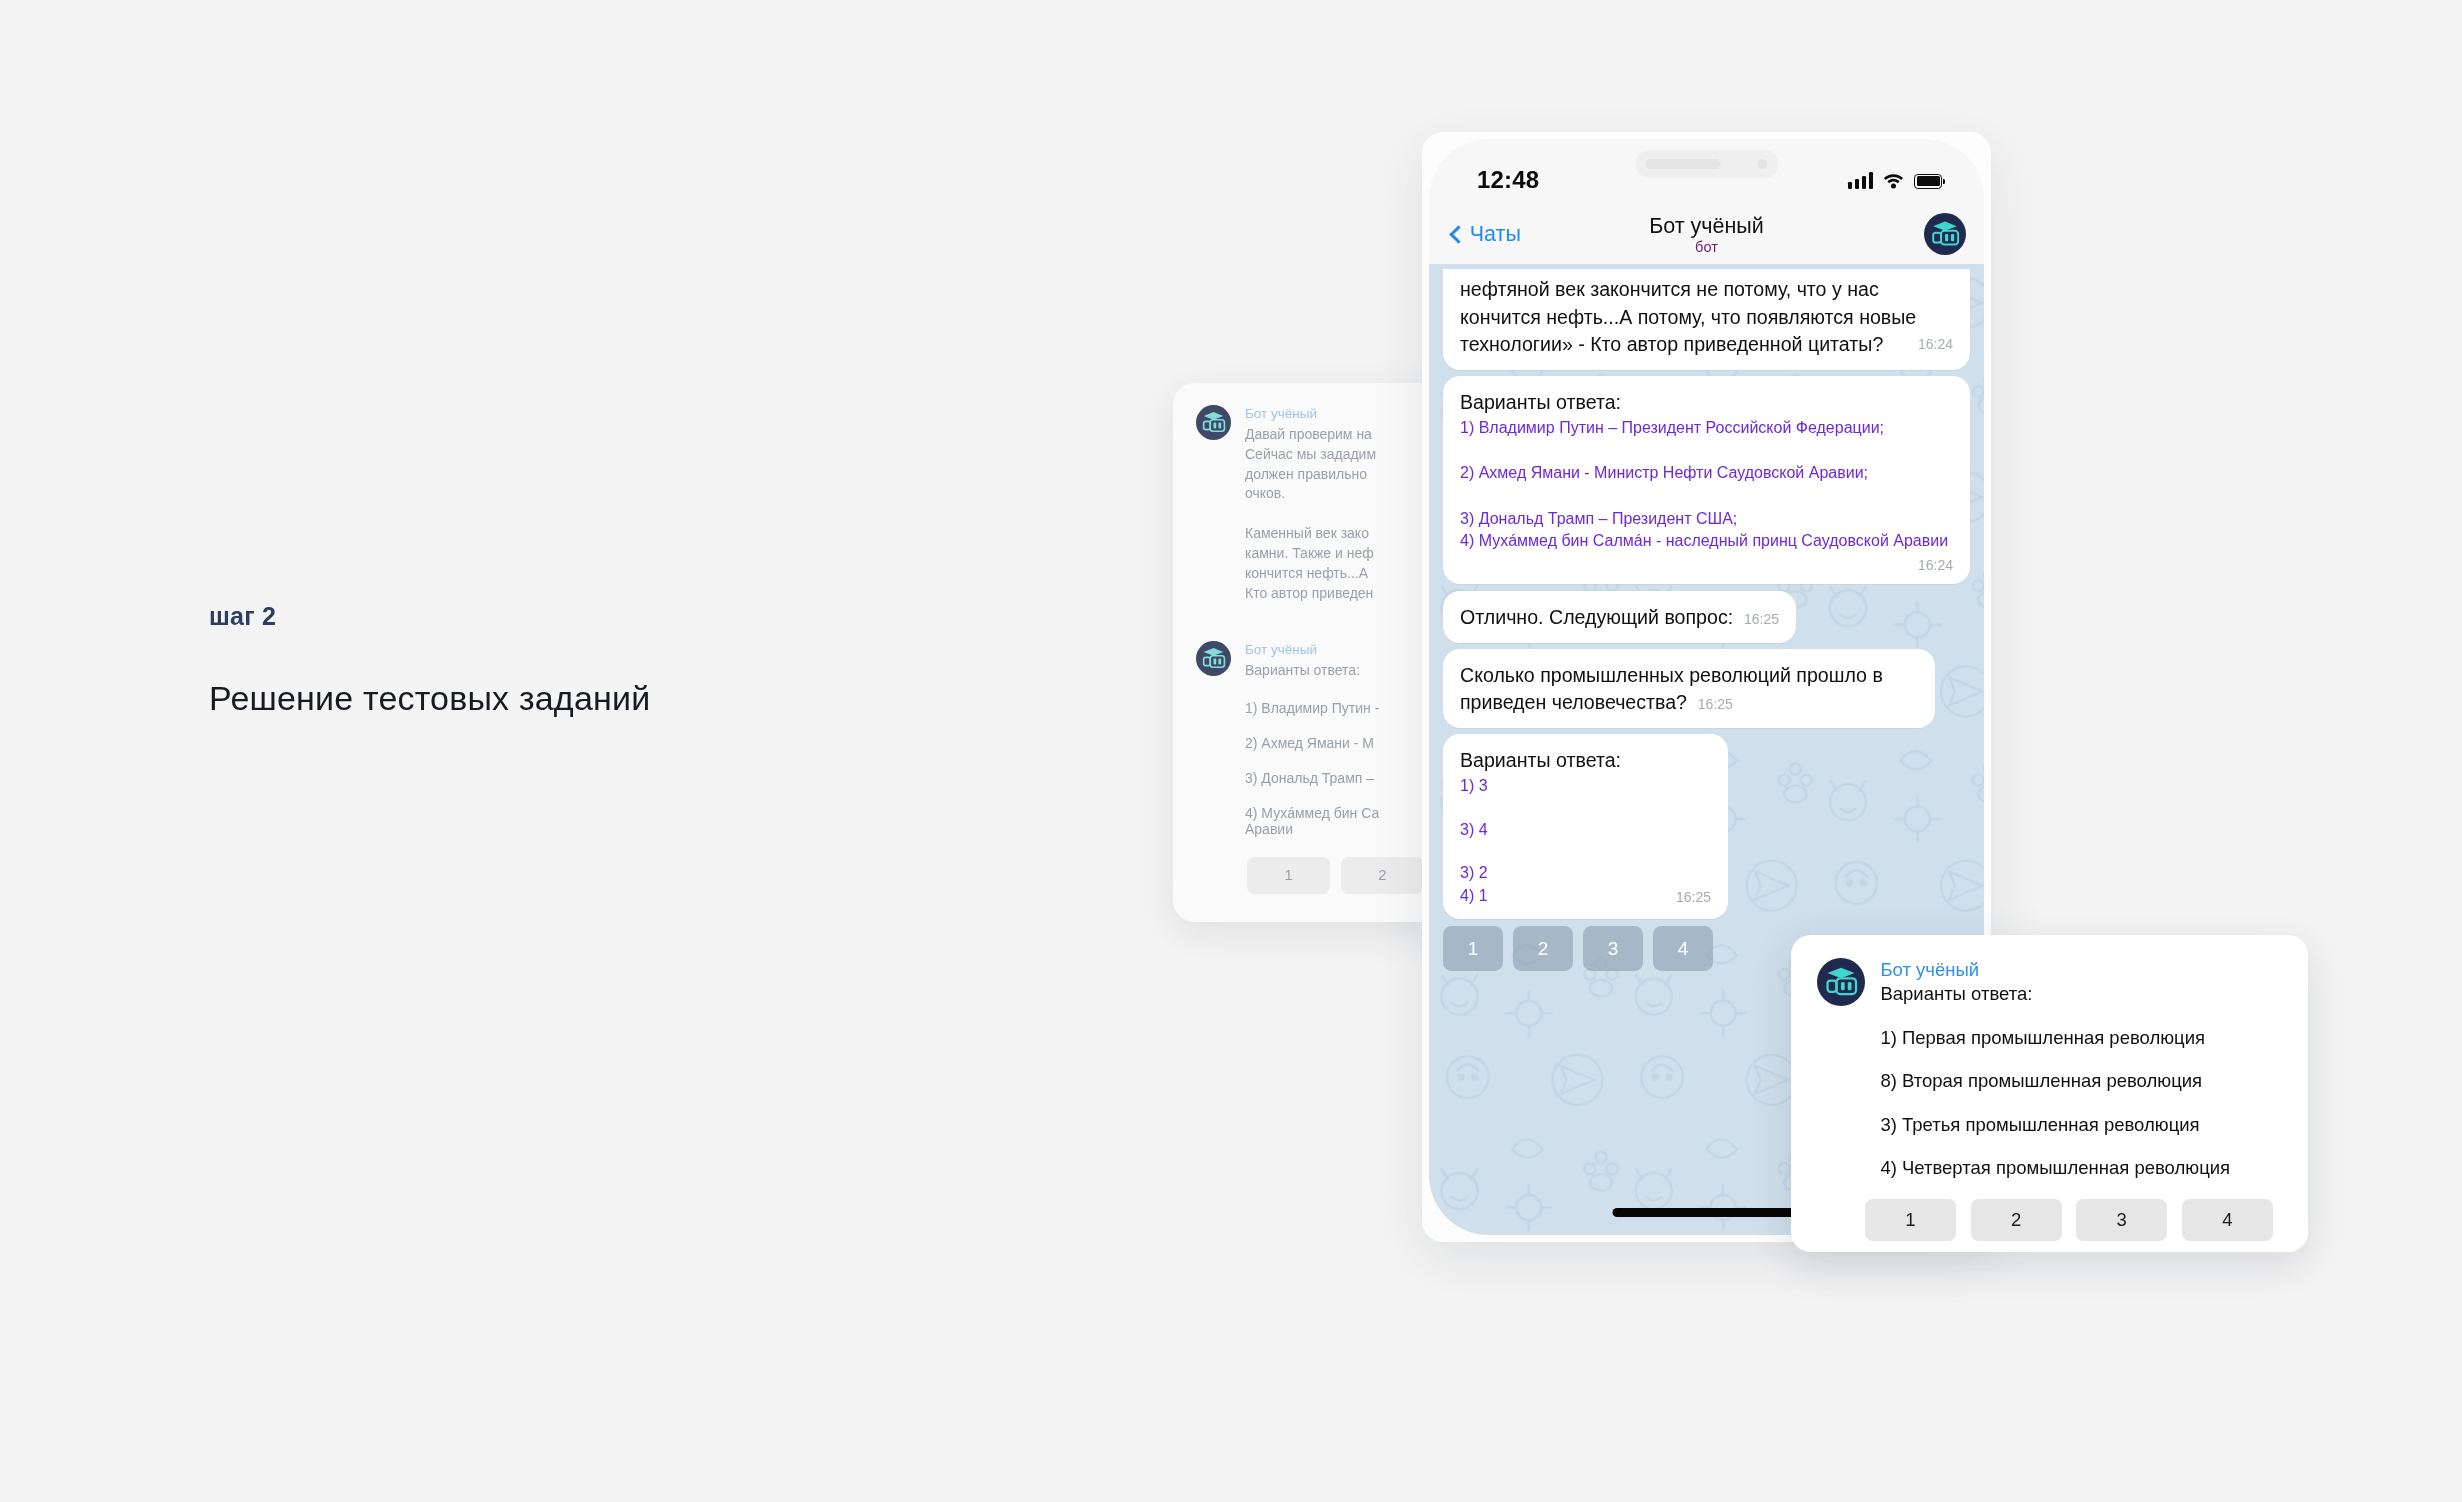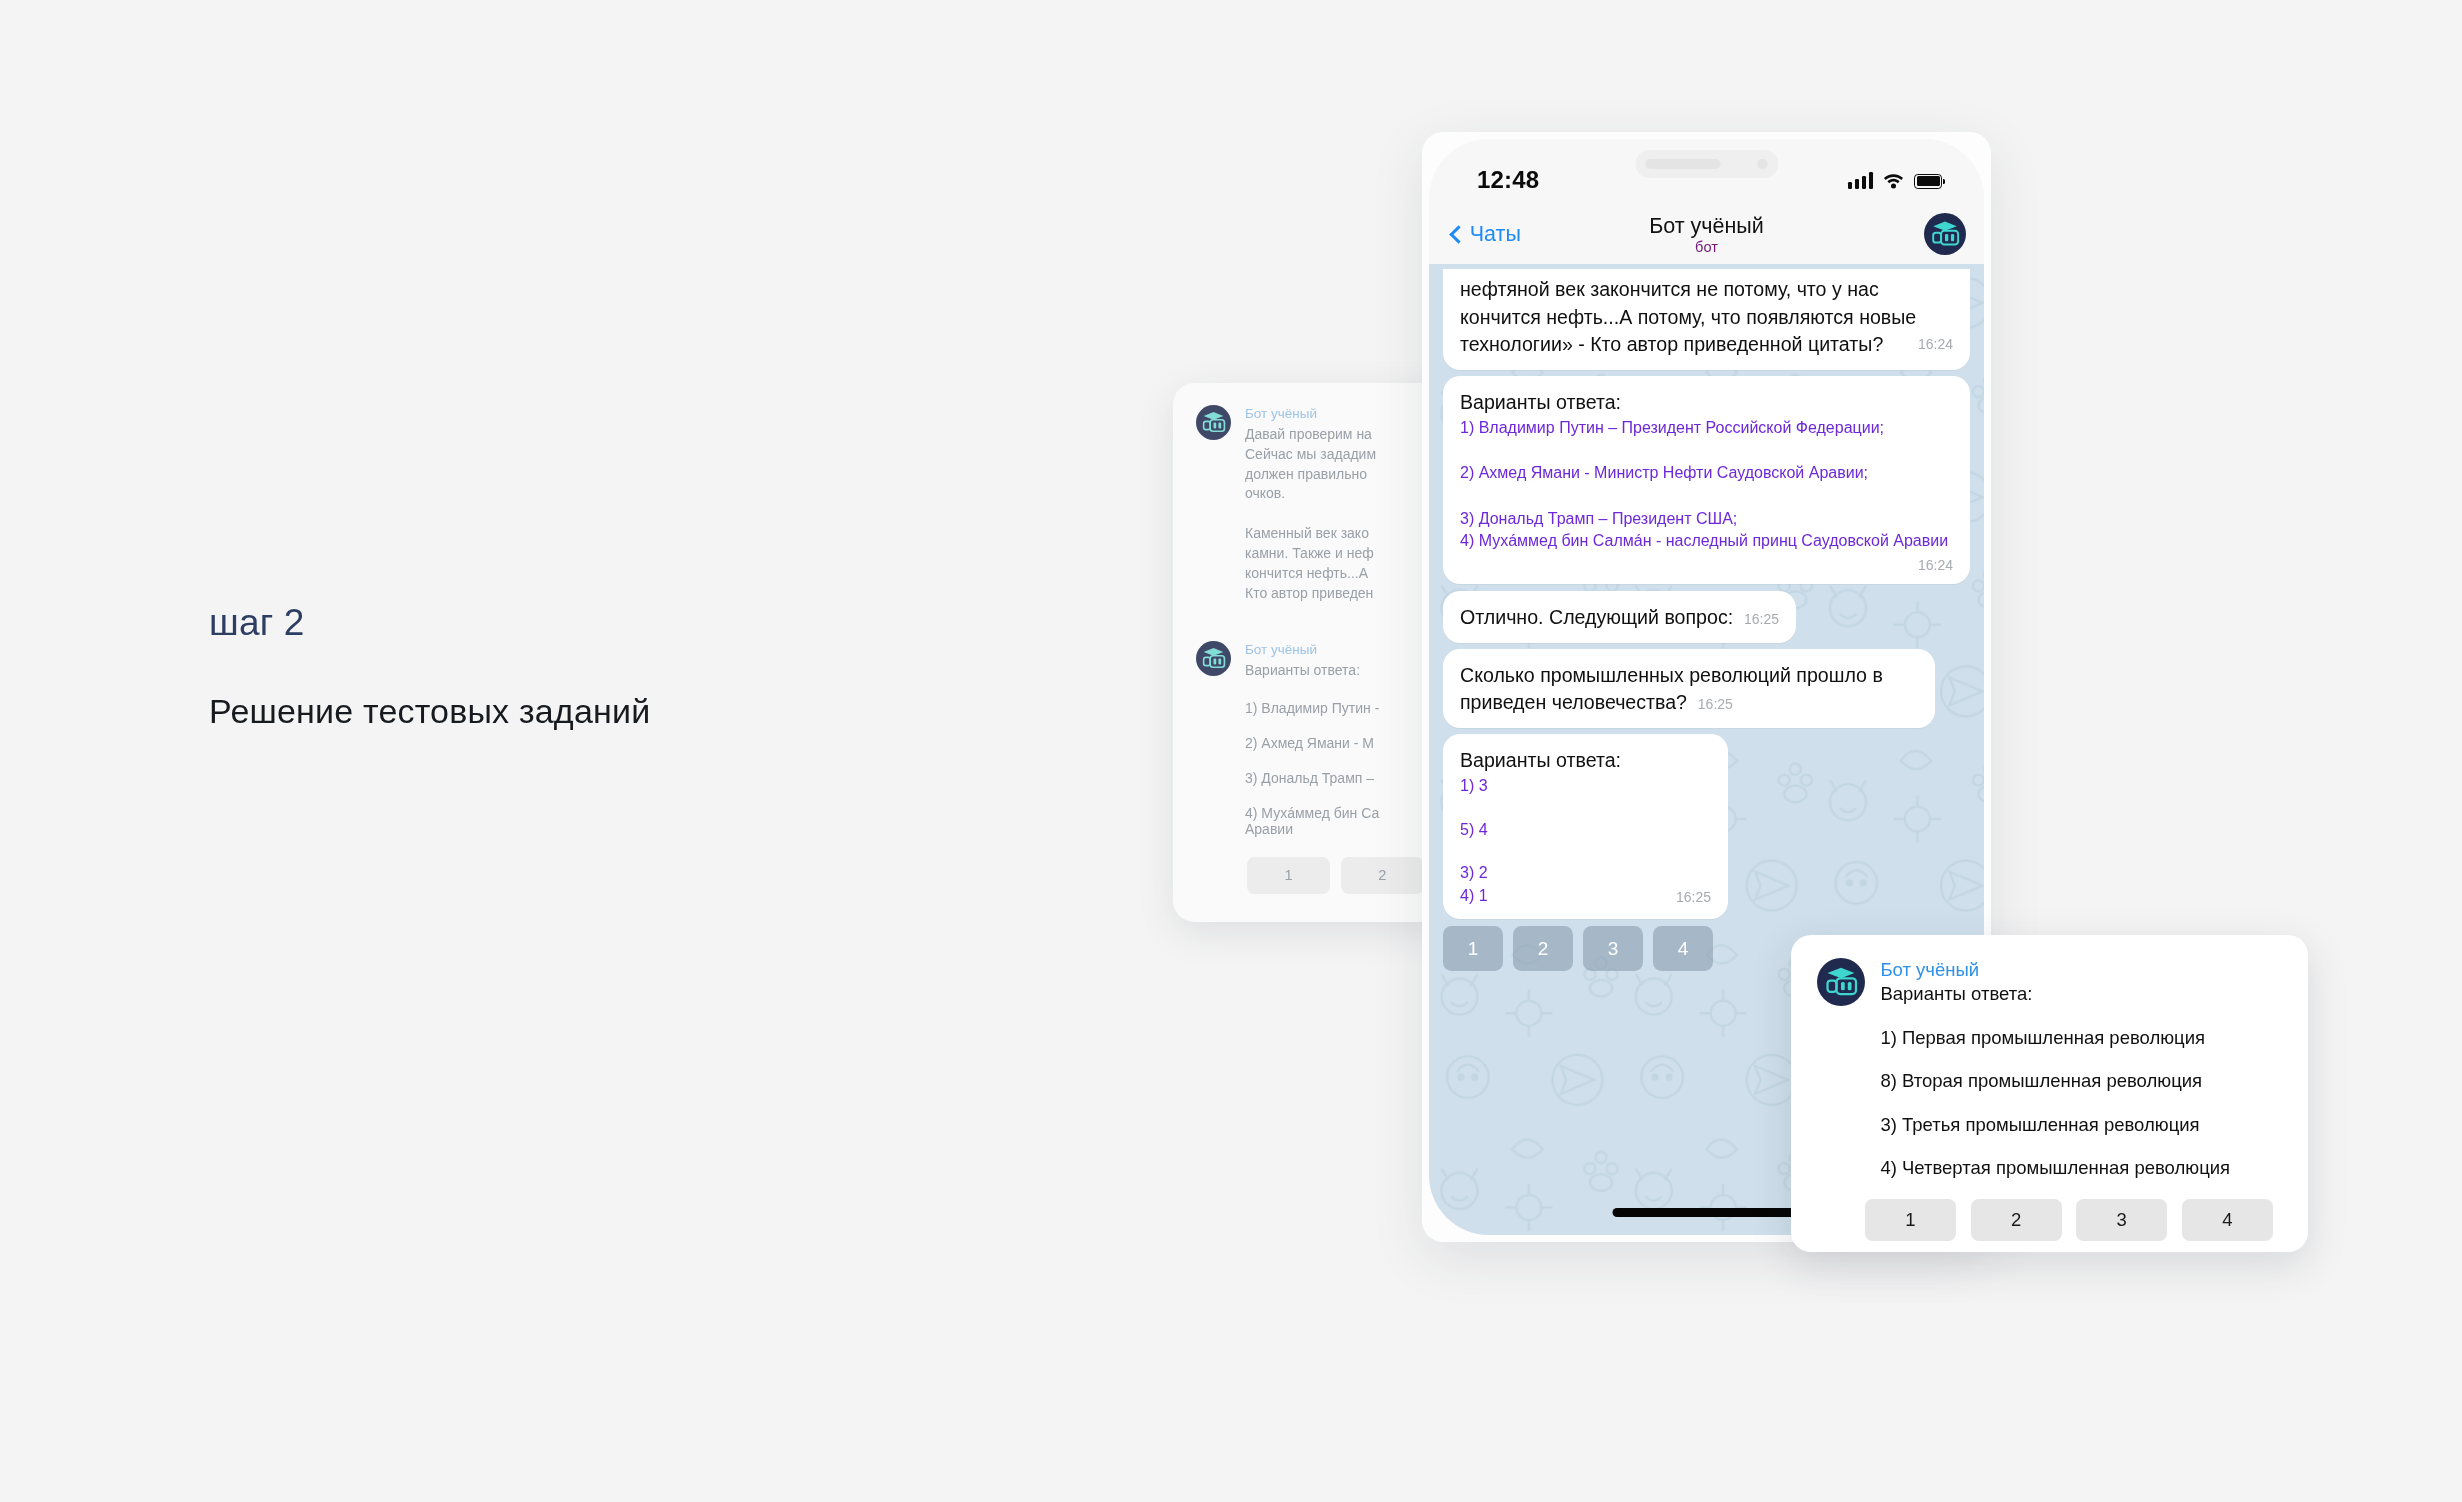--- a/index.html
+++ b/index.html
@@ -7,21 +7,21 @@
     width: 2462px; height: 1503px;
     background: #f4f4f4;
     font-family: "Liberation Sans", sans-serif;
     overflow: hidden;
   }
   #stage { position: relative; width: 2462px; height: 1503px; background: #f4f4f4; }
 
   
   #caption { position: absolute; left: 209px; top: 602px; width: 693px; }
   #step-label {
-    font-size: 37px; font-weight: normal; color: #2e3d62;
+    font-size: 25px; font-weight: bold; color: #2e3d62;
     letter-spacing: 0.2px; margin-bottom: 48px;
   }
   #caption-title { font-size: 34px; color: #171a1f; letter-spacing: 0.2px; }
 
   
   #bg-card {
     position: absolute; left: 1173px; top: 383px;
     width: 339px; height: 539px;
     background: #fafafa; border-radius: 21.5px;
     box-shadow: 0 10.8px 37px rgba(40,50,70,.10);
@@ -341,21 +341,21 @@
             <span class="txt">Отлично. Следующий вопрос:</span><span class="stamp inline">16:25</span>
           </div>
 
           <div class="bubble" id="b4">
             <span class="txt">Сколько промышленных революций прошло в приведен человечества?</span><span class="stamp inline">16:25</span>
           </div>
 
           <div class="bubble" id="b5">
             <div class="txt">Варианты ответа:</div>
             <div class="opt">1) 3</div>
-            <div class="opt">5) 4</div>
+            <div class="opt">3) 4</div>
             <div class="opt">3) 2</div>
             <div class="opt" style="display:inline">4) 1</div><span class="stamp">16:25</span>
           </div>
 
           <div id="kbd">
             <div class="kbd-key">1</div>
             <div class="kbd-key">2</div>
             <div class="kbd-key">3</div>
             <div class="kbd-key">4</div>
           </div>

